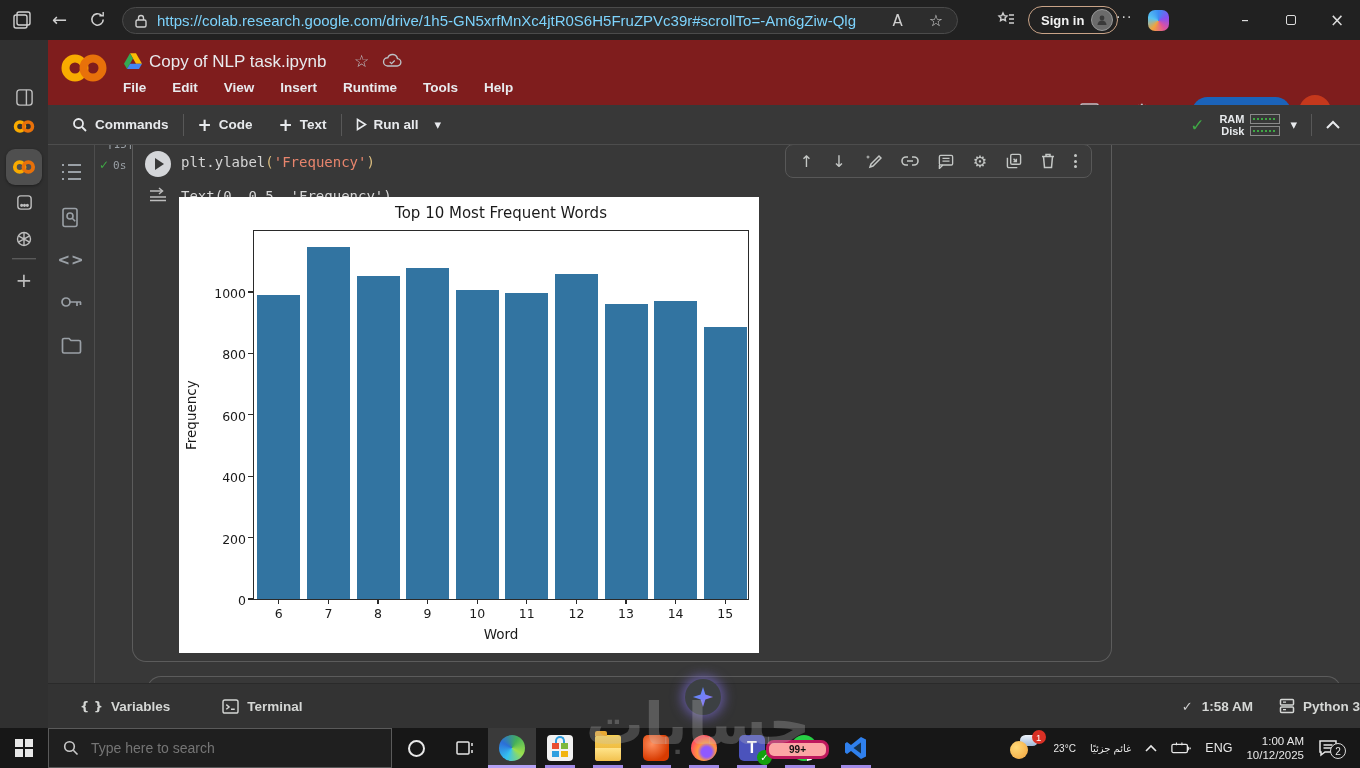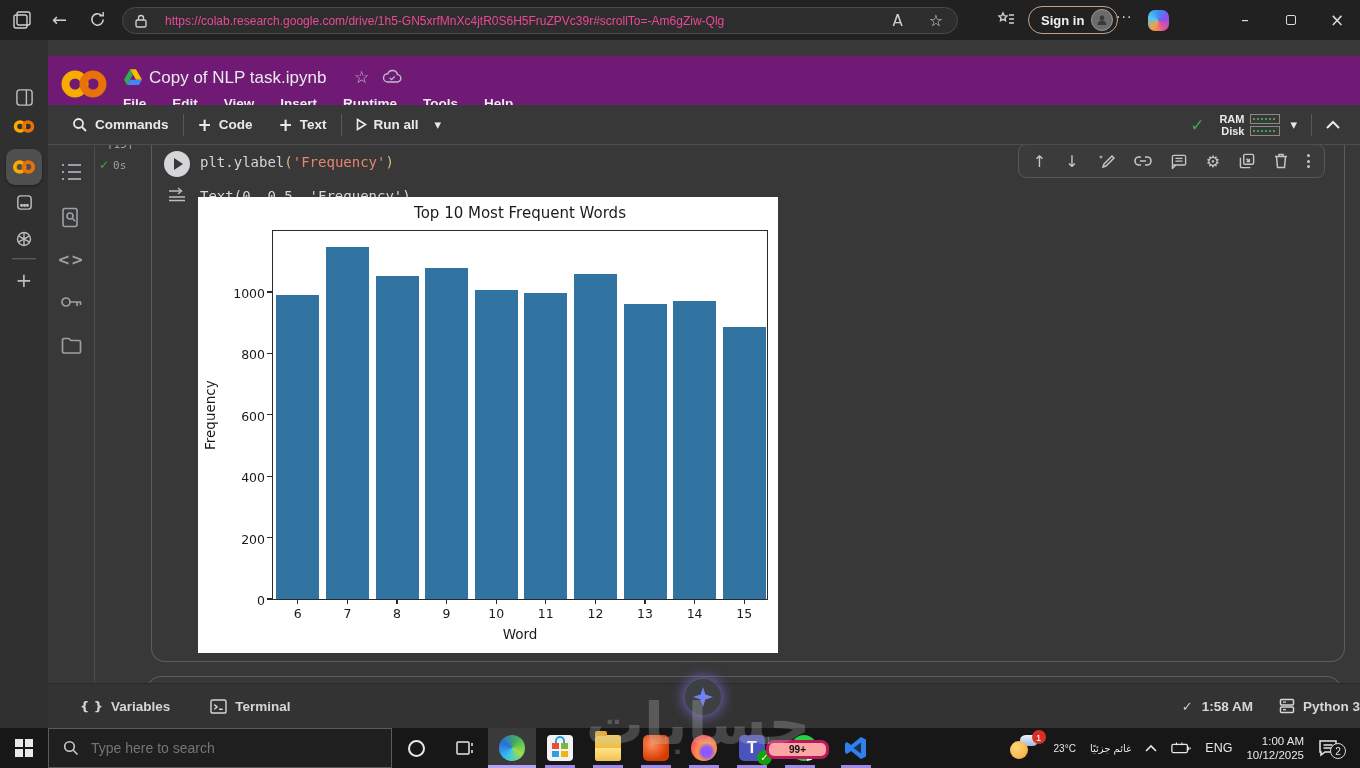--- a/index.html
+++ b/index.html
@@ -8,40 +8,40 @@
             background:#383838; font-family:"Liberation Sans",sans-serif; color:#e8eaed; }
   .abs { position:absolute; }
   .flex { display:flex; align-items:center; }
   .glyph { font-family:"DejaVu Sans",sans-serif; }
 
   
   #titlebar { left:0; top:0; width:1360px; height:40px; background:#212121; }
   .tb-ico { color:#cfcfcf; font-size:17px; }
   #url-pill { left:122px; top:7px; width:836px; height:27px; border-radius:14px;
               background:#2d2d2d; border:1px solid #4b4b4b; display:flex; align-items:center; }
-  #url-text { margin-left:18px; font-size:12px; color:#ec4899; white-space:nowrap; overflow:hidden; flex:1; }
+  #url-text { margin-left:10px; font-size:15px; color:#7dd3fc; white-space:nowrap; overflow:hidden; flex:1; }
   #signin-pill { left:1028px; top:6px; height:28px; border:1px solid #c9a387; border-radius:14px;
                  display:flex; align-items:center; padding:0 4px 0 12px; gap:7px; }
   #signin-pill span { font-size:13px; font-weight:bold; color:#f1f1f1; }
   .avatar-mini { width:22px; height:22px; border-radius:50%; background:#6b6b6b; border:1px solid #9a9a9a;
                  display:flex; align-items:center; justify-content:center; color:#2c2c2c; font-size:13px; }
   .win-btn { width:30px; height:28px; top:6px; display:flex; align-items:center; justify-content:center;
              color:#dcdcdc; font-size:15px; }
   .max-box { width:10px; height:10px; border:1.4px solid #dcdcdc; border-radius:2px; }
   #copilot-ico { left:1148px; top:10px; width:21px; height:21px; border-radius:7px;
                  background:conic-gradient(#3b8df2,#8a4ff0,#e0529c,#f2a43b,#57c4f2,#3b8df2); }
 
   
   #edge-sidebar { left:0; top:40px; width:48px; height:688px; background:#303030; }
   .esb-item { position:absolute; left:0; width:48px; display:flex; justify-content:center; color:#bdbdbd; }
   .esb-tile { left:6px; width:36px; height:36px; background:#4f4f4f; border-radius:9px;
               display:flex; align-items:center; justify-content:center; box-shadow:0 1px 3px rgba(0,0,0,.4); }
 
   
-  #colab-header { left:48px; top:56px; width:1312px; height:65px; background:#701a75; }
+  #colab-header { left:48px; top:40px; width:1312px; height:65px; background:#7f1d1d; }
   .co-logo { display:inline-block; }
   #nb-title { font-size:17px; color:#e8eaed; }
   .menu-item { font-size:13.5px; font-weight:bold; color:#e8eaed; margin-right:26px; }
   #share-btn { left:1144px; top:57px; height:31px; background:#1b63b9; border-radius:16px;
                display:flex; align-items:center; gap:8px; padding:0 16px; }
   #share-btn span { font-size:14px; font-weight:bold; color:#fff; }
   #user-avatar { left:1251px; top:55px; width:32px; height:32px; border-radius:50%; background:#c5381c;
                  display:flex; align-items:center; justify-content:center; font-size:15px; color:#fff; }
   #avatar-badge { position:absolute; right:-4px; bottom:-3px; width:15px; height:15px; border-radius:50%;
                   background:#f2a600; color:#3a2b00; font-size:10px; font-weight:bold;
@@ -57,21 +57,21 @@
   .ramdisk-label { font-size:11px; font-weight:bold; color:#e8eaed; width:28px; text-align:right; }
 
   
   #colab-nav { left:48px; top:145px; width:47px; height:538px; background:#383838; border-right:1px solid #4d4d4d; }
   .cnav-item { position:absolute; left:0; width:46px; display:flex; justify-content:center; color:#9aa0a6; }
 
   
   #notebook { left:95px; top:145px; width:1265px; height:538px; overflow:hidden; }
   #cell-gutter { position:absolute; left:4px; top:0; width:46px; font-family:"DejaVu Sans Mono",monospace;
                  color:#9aa0a6; font-size:11px; }
-  #cell { position:absolute; left:56px; top:-10px; width:1194px; height:527px;
+  #cell { position:absolute; left:37px; top:-10px; width:980px; height:527px;
           border:1px solid #5c5c5c; border-top:none; border-radius:0 0 14px 14px; }
   #run-btn { position:absolute; left:12px; top:16px; width:26px; height:26px; border-radius:50%;
              background:#d4d6d9; display:flex; align-items:center; justify-content:center; }
   #run-btn .tri { width:0; height:0; border-left:9px solid #383838; border-top:6px solid transparent;
                   border-bottom:6px solid transparent; margin-left:2px; }
   #code-line { position:absolute; left:48px; top:19px; font-family:"DejaVu Sans Mono",monospace; font-size:14px; }
   .tk-plain { color:#d4d4d4; } .tk-paren { color:#d7ba7d; } .tk-string { color:#e8856d; }
   #output-icon { position:absolute; left:16px; top:52px; color:#bdbdbd; }
   #output-text { position:absolute; left:48px; top:53px; font-family:"DejaVu Sans Mono",monospace;
                  font-size:14px; color:#d7d7d7;text-decoration:underline; }
@@ -504,21 +504,21 @@
     </div>
 
     <div id="next-cell"></div>
   </div>
 
   <div id="colab-footer" class="abs">
     <div class="foot-btn" style="margin-left:32px;">
       <span class="glyph" style="font-size:13px;">{ }</span>
       <span>Variables</span>
     </div>
-    <div class="foot-btn" style="margin-left:40px;">
+    <div class="foot-btn" style="margin-left:52px;">
       <span>
         <svg width="17" height="15" viewBox="0 0 18 16" fill="none" stroke="#d5d7d5" stroke-width="1.5">
           <rect x="1" y="1" width="16" height="14" rx="2"></rect>
             <path d="M4.5 6l3 2.5-3 2.5M9.5 11h4"></path>
         </svg>
       </span>
       <span>Terminal</span>
     </div>
     <div class="foot-btn" style="margin-left:auto;margin-right:26px;gap:9px;">
       <span class="glyph" style="font-size:13px;color:#cfcfcf;">✓</span>

